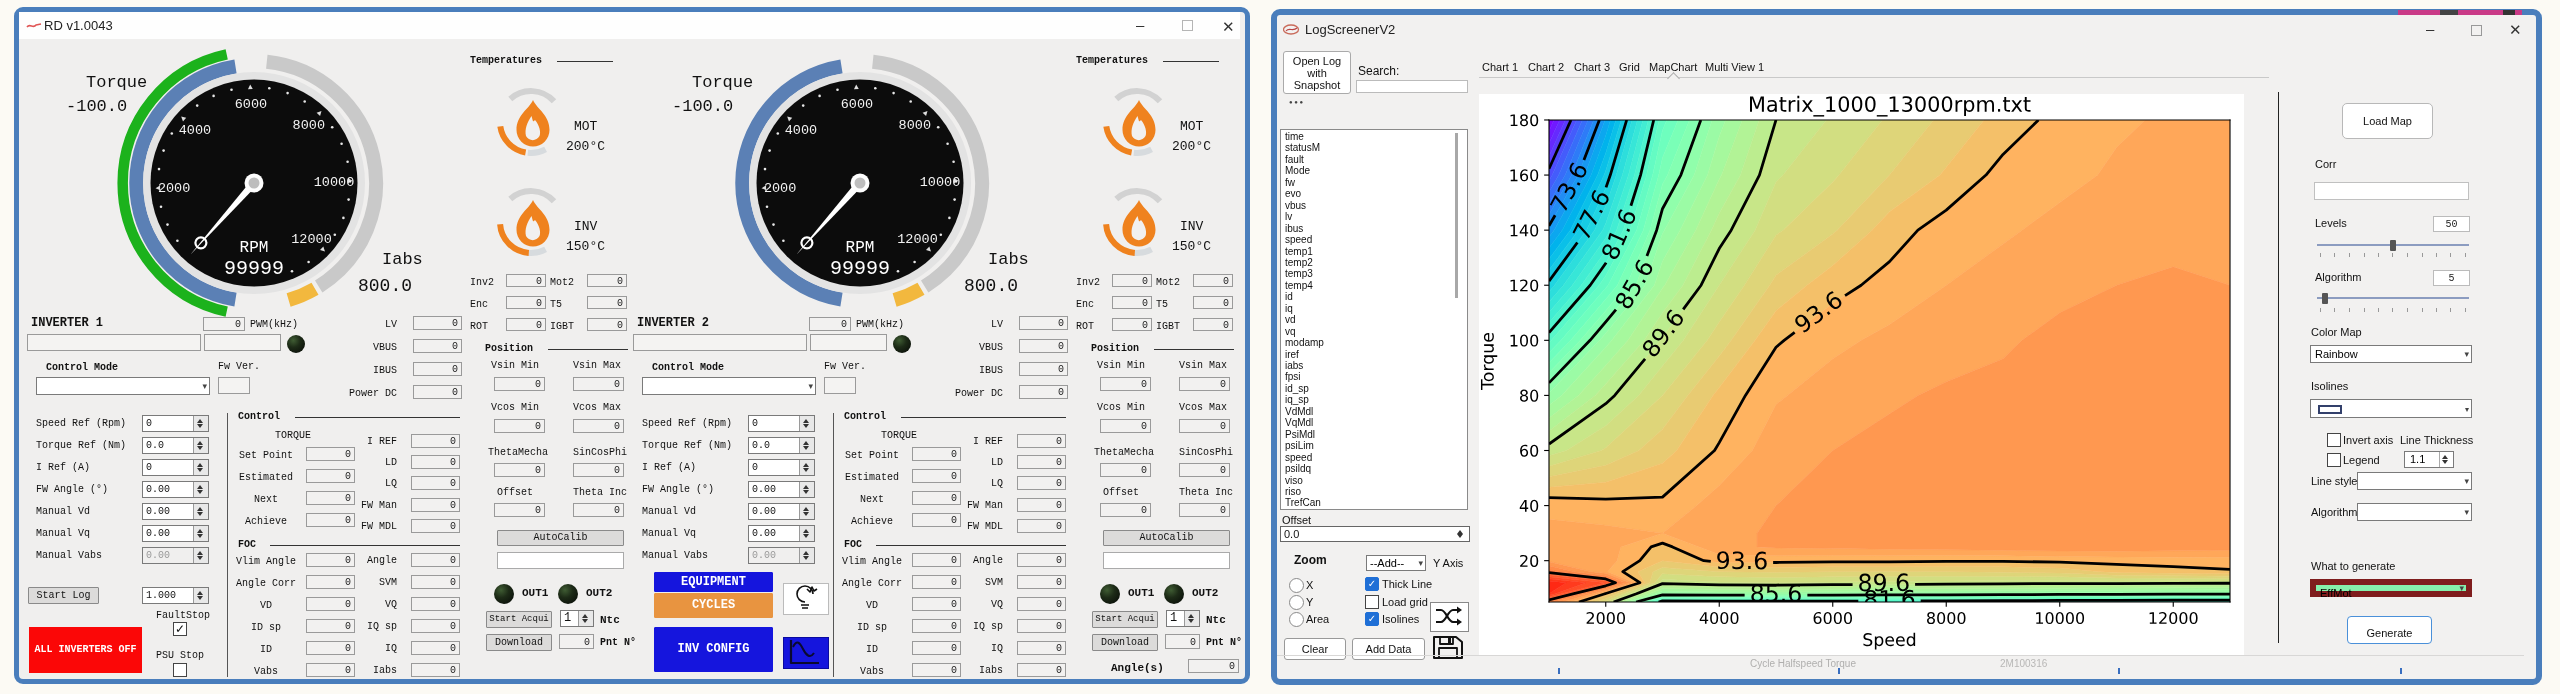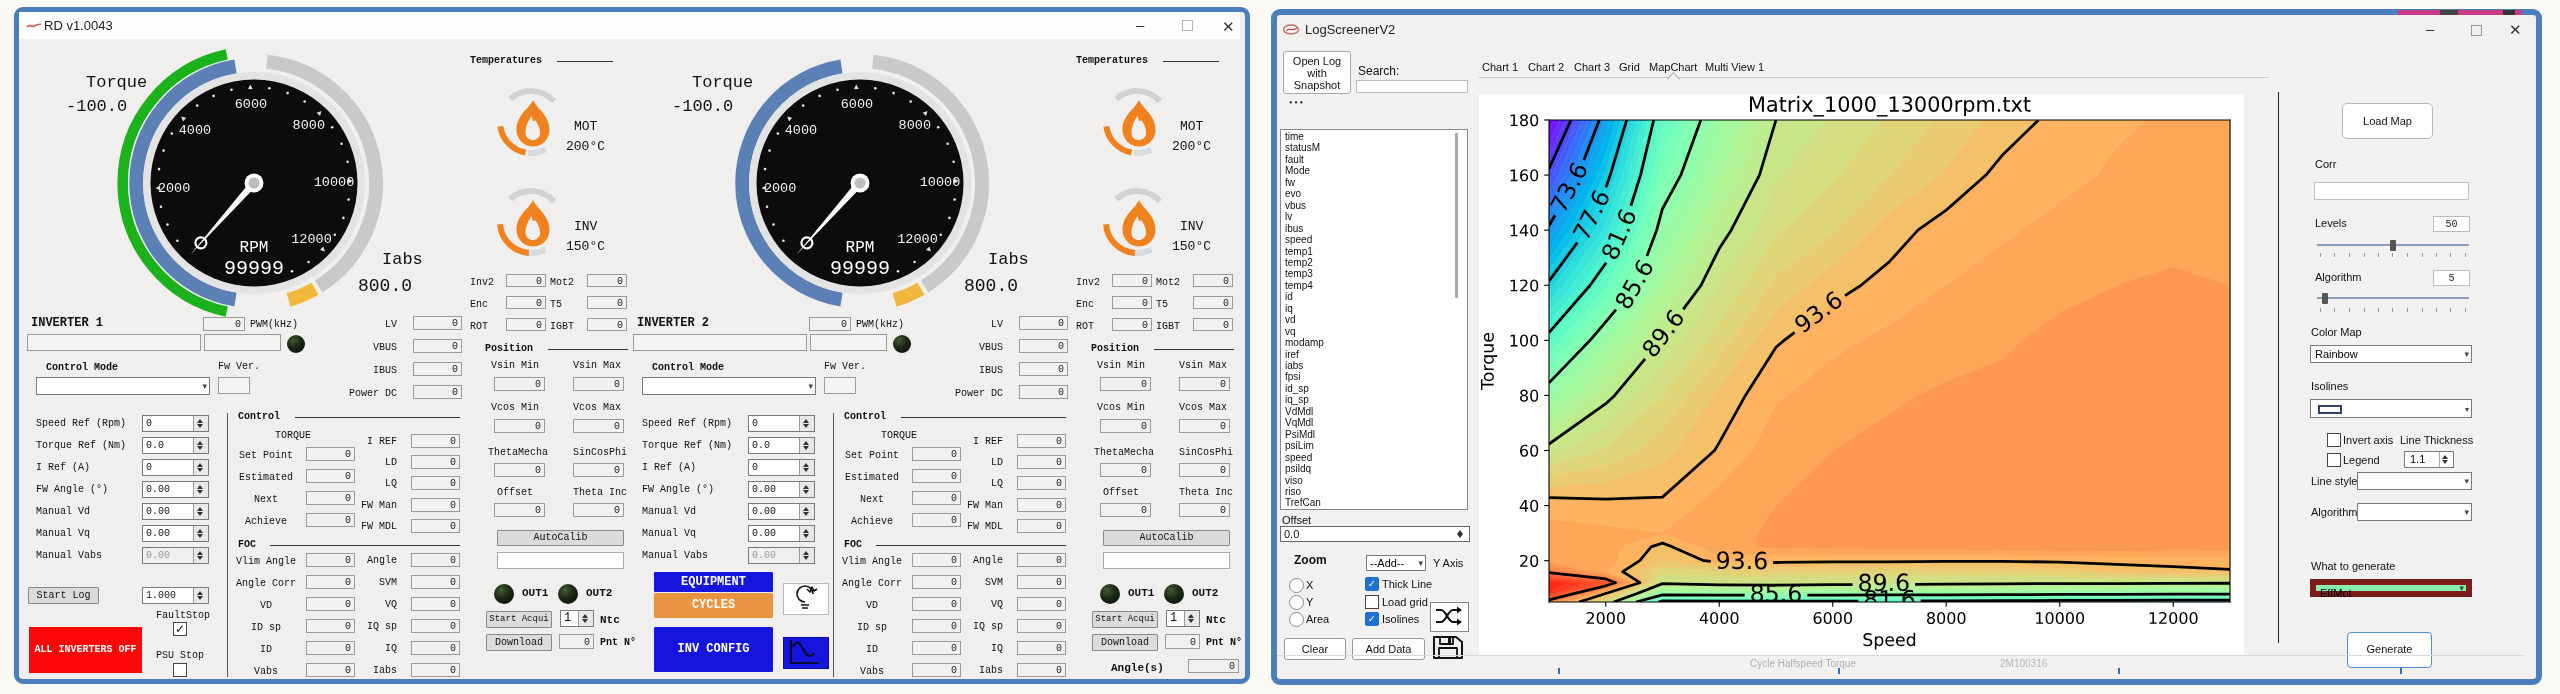--- a/index.html
+++ b/index.html
@@ -3111,19 +3111,19 @@
 <div class="ab sans" style="left:2400px;top:434px;font-size:11px;color:#111;">Line Thickness</div>
 <div class="ab" style="left:2327px;top:453px;width:12px;height:12px;background:#fff;border:1px solid #444;"></div>
 <div class="ab sans" style="left:2343px;top:454px;font-size:11px;color:#111;">Legend</div>
 <div class="ab" style="left:2404px;top:451px;width:50px;height:17px;background:#fff;border:1px solid #7a7a7a;box-sizing:border-box;"><div class="sans" style="position:absolute;left:5px;top:1px;font-size:11px;">1.1</div><div style="position:absolute;right:0;top:0;width:13px;height:100%;border-left:1px solid #aaa;"><div class="arr-up" style="left:2px;"></div><div class="arr-dn" style="left:2px;"></div></div></div>
 <div class="ab sans" style="left:2311px;top:475px;font-size:11px;color:#111;">Line style</div>
 <div class="ab" style="left:2357px;top:472px;width:115px;height:18px;background:#fff;border:1px solid #7a7a7a;box-sizing:border-box;"><span class="ddarr">▾</span></div>
 <div class="ab sans" style="left:2311px;top:506px;font-size:11px;color:#111;">Algorithm</div>
 <div class="ab" style="left:2357px;top:503px;width:115px;height:18px;background:#fff;border:1px solid #7a7a7a;box-sizing:border-box;"><span class="ddarr">▾</span></div>
 <div class="ab sans" style="left:2311px;top:560px;font-size:11px;color:#111;">What to generate</div>
 <div class="ab" style="left:2310px;top:579px;width:162px;height:18px;background:#86efac;border:6px solid #7f1d1d;box-sizing:border-box;"><div class="sans" style="position:absolute;left:4px;top:2px;font-size:11px;">EffMot</div><span class="ddarr">▾</span></div>
-<div class="ab sans" style="left:2347px;top:616px;width:85px;height:36px;background:#fff;border:1px solid #4a90d9;border-radius:4px;font-size:11px;color:#111;text-align:center;line-height:32px;box-sizing:border-box;margin-top:16px;">Generate</div>
+<div class="ab sans" style="left:2347px;top:616px;width:85px;height:28px;background:#fff;border:1px solid #4a90d9;border-radius:4px;font-size:11px;color:#111;text-align:center;line-height:32px;box-sizing:border-box;">Generate</div>
 <div class="ab" style="left:1277px;top:655px;width:1247px;height:1px;background:#d8d7d6;"></div>
 <div class="ab sans" style="left:1750px;top:658px;font-size:10px;color:#b0afae;">Cycle Halfspeed Torque</div>
 <div class="ab sans" style="left:2000px;top:658px;font-size:10px;color:#b8b7b6;">2M100316</div>
 <div class="ab" style="left:1558px;top:668px;width:2px;height:6px;background:#3a6fc0;"></div>
 <div class="ab" style="left:1838px;top:668px;width:2px;height:6px;background:#3a6fc0;"></div>
 <div class="ab" style="left:2118px;top:668px;width:2px;height:6px;background:#3a6fc0;"></div>
 <div class="ab" style="left:2400px;top:668px;width:2px;height:6px;background:#3a6fc0;"></div>
 </body></html>

